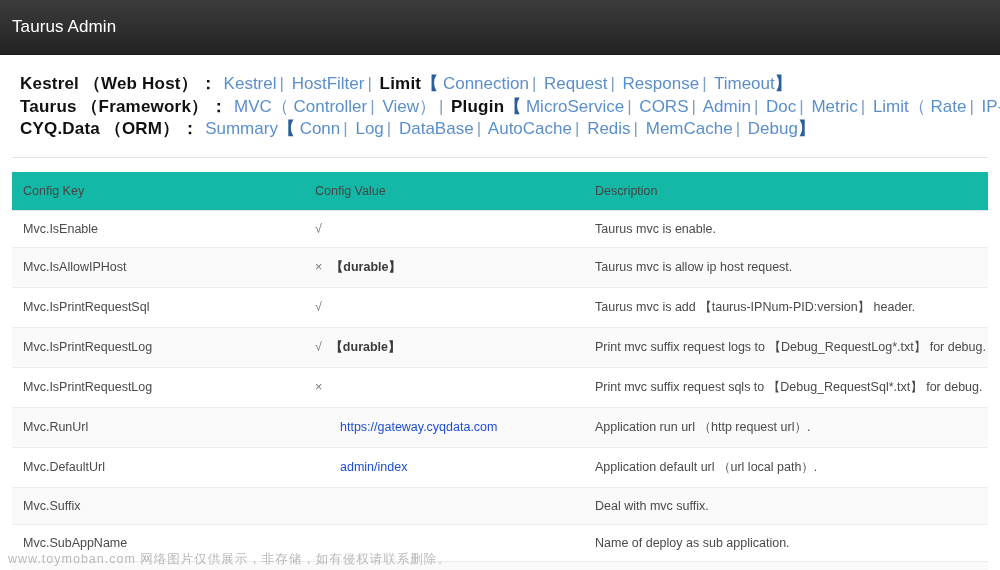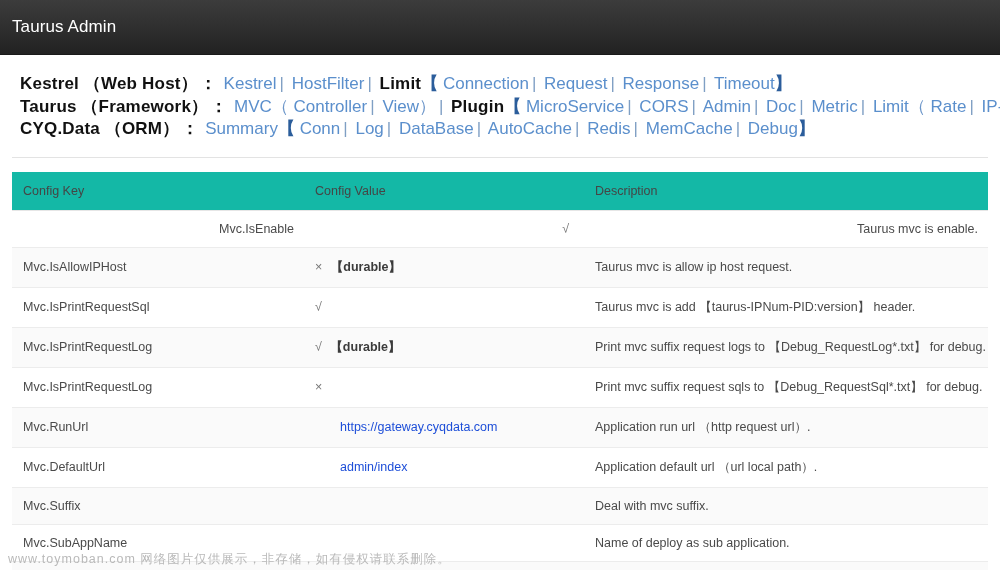--- a/index.html
+++ b/index.html
@@ -115,21 +115,21 @@
   table.cfg tbody td {
     padding: 11px 10px 11px 11px;
     color: #4a4a4a;
     border-top: 1px solid #ececec;
     vertical-align: middle;
     white-space: nowrap;
     overflow: hidden;
   }
   table.cfg tbody tr:nth-child(odd) { background: #ffffff; }
   table.cfg tbody tr:nth-child(even) { background: #fafafa; }
-  table.cfg tbody tr:first-child td { border-top: none; text-align: right; }
+  table.cfg tbody tr:first-child td { border-top: none; }
   .mark {
     color: #777;
     font-size: 12.5px;
     padding-right: 5px;
   }
   .tag {
     font-weight: bold;
     color: #3b3b3b;
   }
   .val-num { color: #1d4ed8; padding-right: 4px; padding-left: 25px; }

